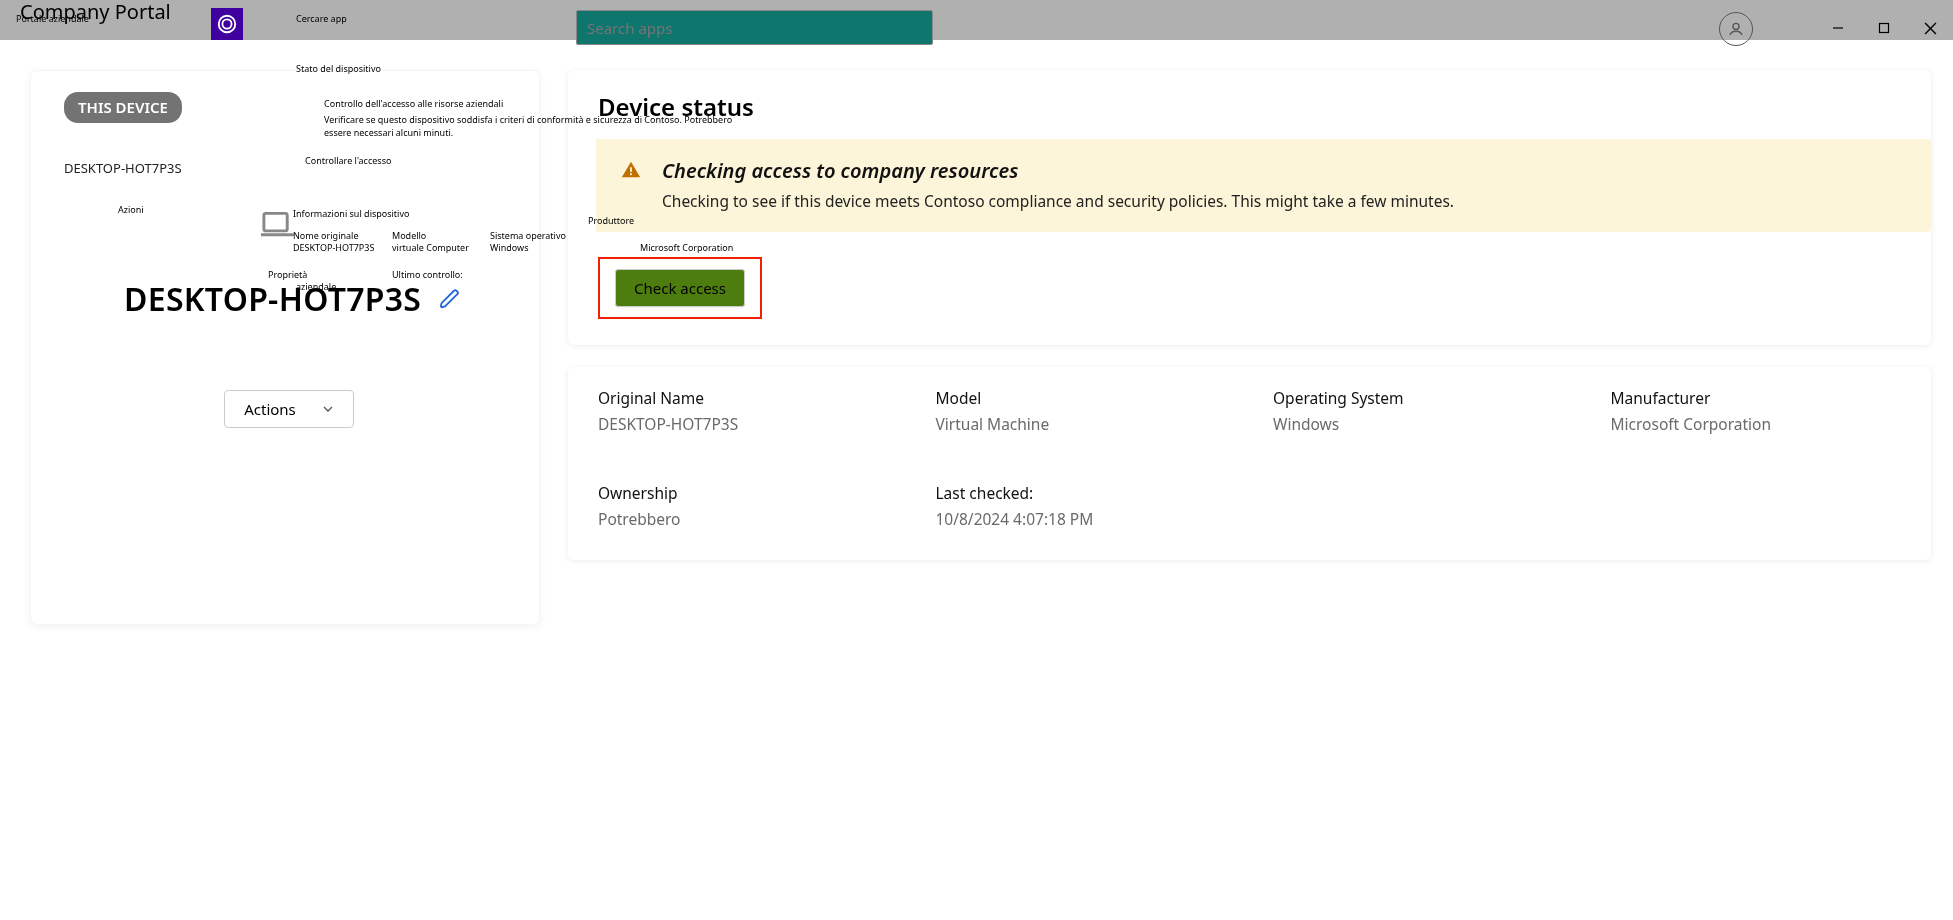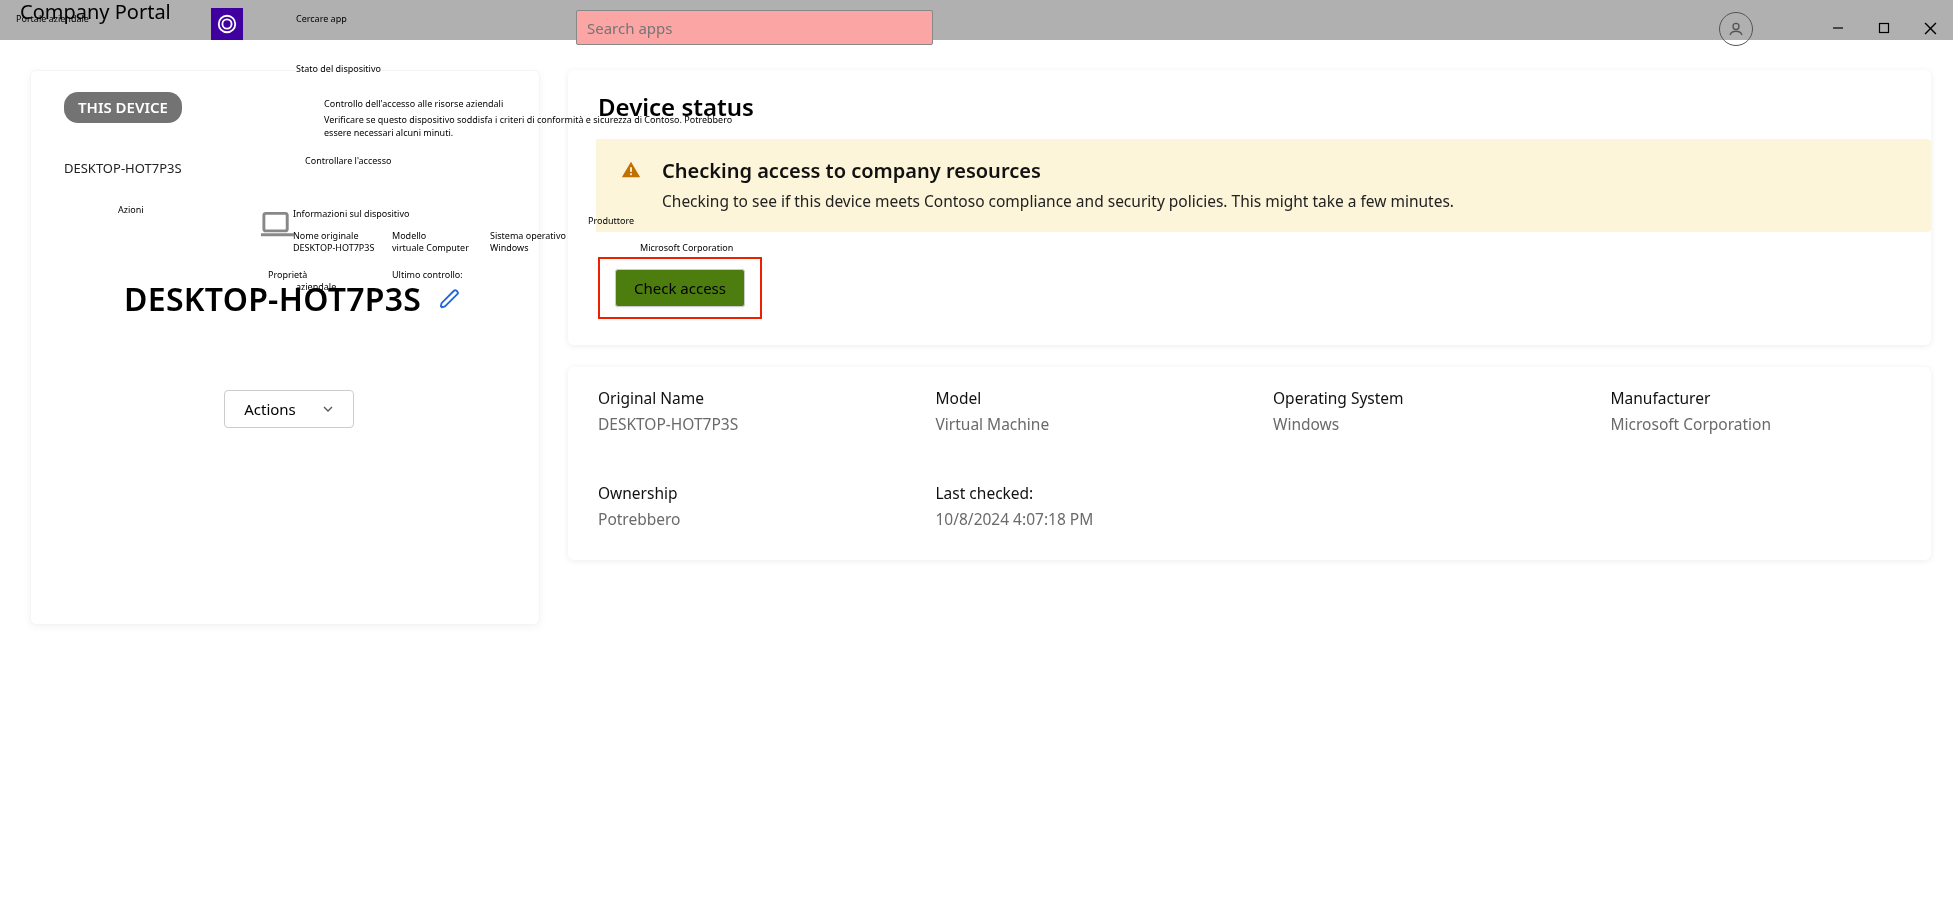--- a/index.html
+++ b/index.html
@@ -4,21 +4,21 @@
   <style>
     * { margin:0; padding:0; box-sizing:border-box; font-family:"Segoe UI", system-ui, sans-serif; }
     body { width:1953px; height:920px; background:#fff; position:relative; }
 
     
     .titlebar { height:40px; background:#b0b0b0; display:flex; align-items:flex-end; position:relative; }
     .titlebar .annot { position:absolute; font-size:9px; color:#000; }
     .app-title { font-size:20px; color:#000; margin-left:20px; line-height:56px; }
     .app-icon { width:32px; height:32px; background:#4000a0; display:flex; align-items:center; justify-content:center; border-radius:0; margin-left:40px; }
     .app-icon svg { width:22px; height:22px; }
-    .search-box { position:absolute; left:576px; top:10px; width:357px; height:35px; background:#fca5a5; border:1px solid #888; border-radius:2px; display:flex; align-items:center; padding:7px 10px; }
+    .search-box { position:absolute; left:576px; top:10px; width:357px; height:35px; background:#0f766e; border:1px solid #888; border-radius:2px; display:flex; align-items:center; padding:7px 10px; }
     .search-box input { border:none; outline:none; width:100%; font-size:15px; background:transparent; }
     .user-btn { position:absolute; right:200px; top:12px; width:34px; height:34px; border:1.5px solid #555; border-radius:50%; display:flex; align-items:center; justify-content:center; background:transparent; }
     .winctrls { position:absolute; right:0; top:0; display:flex; }
     .winctrls .wc { width:46px; height:56px; display:flex; align-items:center; justify-content:center; }
 
     
     .content { display:flex; gap:28px; padding:30px 22px 10px 30px; align-items:flex-start; }
 
     
     .left-card { width:510px; background:#fff; border-radius:6px; box-shadow:0 2px 8px rgba(0,0,0,.05); padding:22px 26px 260px 34px; position:relative; height:555px; }
@@ -29,21 +29,21 @@
     .dev-title { font-size:32px; font-weight:600; letter-spacing:.3px; }
     .edit-ic { width:22px; height:22px; color:#2266cc; }
     .actions-btn { margin:70px auto 0; width:130px; height:38px; border:1px solid #ccc; border-radius:4px; background:#fff; display:flex; align-items:center; justify-content:center; gap:26px; font-size:15px; cursor:pointer; }
 
     
     .right-col { flex:1; display:flex; flex-direction:column; gap:22px; }
     .card { background:#fff; border-radius:6px; box-shadow:0 1px 6px rgba(0,0,0,.08); padding:20px 30px 30px 30px; }
     .dev-status-title { font-size:24px; font-weight:600; margin-bottom:16px; }
     .alert { background:#fcf5d9; border-radius:0 4px 4px 0; padding:18px 24px 20px 24px; display:flex; gap:20px; align-items:flex-start; margin-bottom:25px; margin-left:-2px; margin-right:-30px; }
     .alert .tri { color:#b07000; font-size:20px; margin-top:2px; }
-    .alert .txt .h { font-size:20px; font-weight:600; color:#111; margin-bottom:6px; }
+    .alert .txt .h { font-size:20px; font-weight:600; color:#111; margin-bottom:6px;font-style:italic; }
     .alert .txt .d { font-size:15.5px; color:#222; }
     .check-wrap { display:inline-block; border:2.5px solid #ee2000; padding:10px 15px; }
     .check-btn { border:1px solid #ccc; background:#4d7c0f; border-radius:3px; padding:8px 18px; font-size:15px; cursor:pointer; box-shadow:0 1px 2px rgba(0,0,0,.05); }
 
     .info-title { font-size:19px; font-weight:600; margin-bottom:22px; }
     .info-grid { display:grid; grid-template-columns:repeat(4, 1fr); row-gap:30px; column-gap:10px;gap:47px; }
     .info-cell .lab { font-size:15.5px; color:#111; margin-bottom:4px; }
     .info-cell .val { font-size:15.5px; color:#6a6a6a; }
 
     

